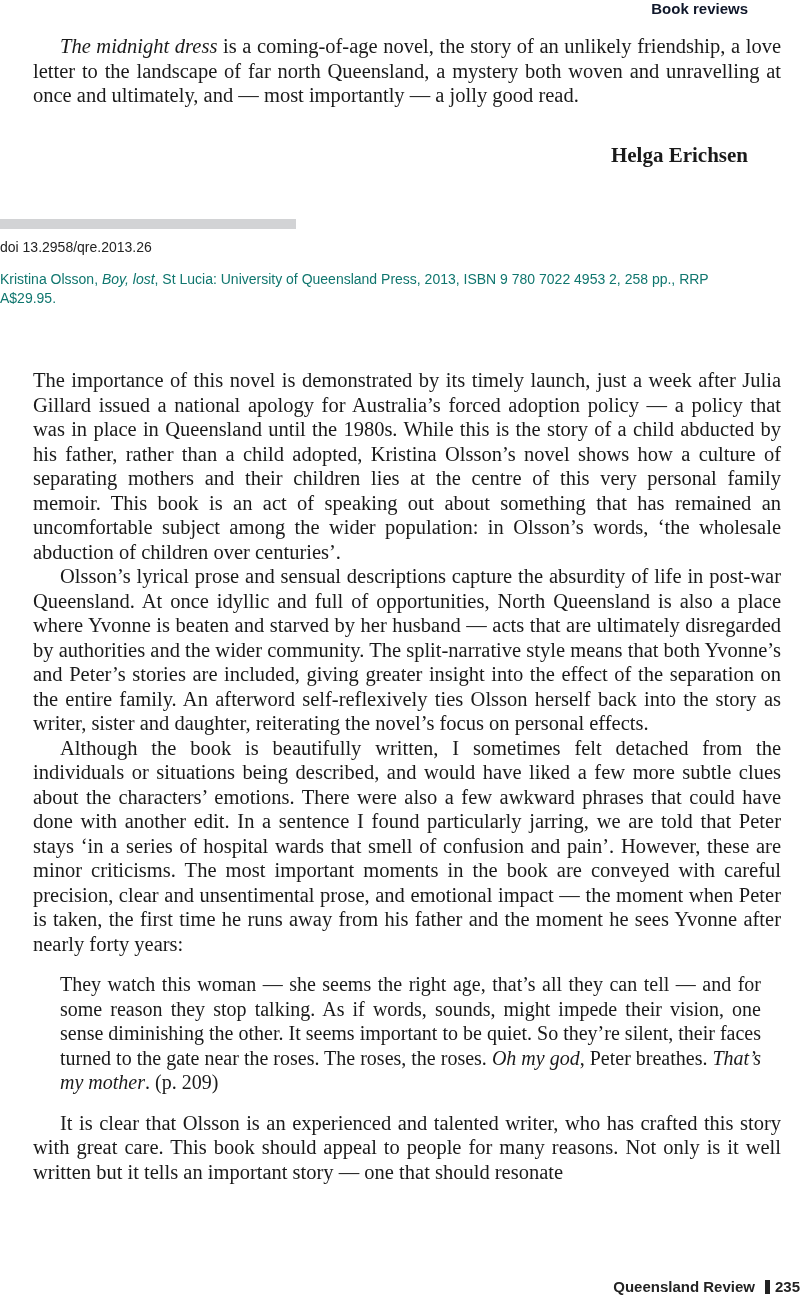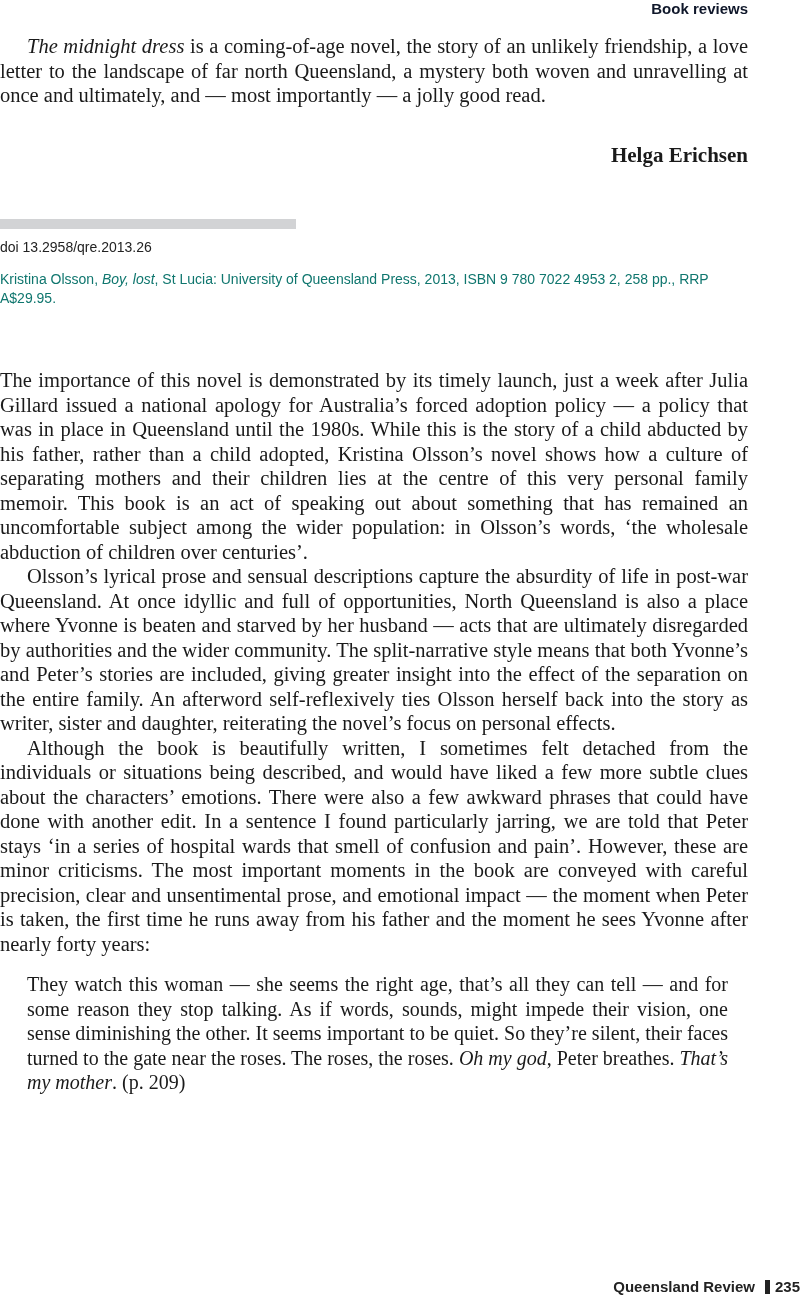--- a/index.html
+++ b/index.html
@@ -1,18 +1,18 @@
 <!DOCTYPE html>
 <html><head>
 <meta charset="utf-8">
 <style>
   html, body { margin: 0; padding: 0; background: #ffffff; }
   body { width: 800px; height: 1299px; position: relative; overflow: hidden; color: #1a1a1a; }
   .sans { font-family: "Liberation Sans", "DejaVu Sans", sans-serif; }
-  .serif { font-family: "Liberation Serif", "DejaVu Serif", serif; }
+  .serif { font-family: "Liberation Serif", "DejaVu Serif", serif; padding-left: 33px; }
 
   .running-head { position: absolute; top: 0; right: 52px; font-size: 15px; font-weight: bold; line-height: 18px; color: #0f172a; }
 
   .prev-review { position: absolute; top: 34px; left: 0; width: 748px; font-size: 20.5px; line-height: 24.5px; text-align: justify; }
   .prev-review p { margin: 0; text-indent: 27px; text-align-last: left; }
   .reviewer { position: absolute; top: 143px; right: 52px; font-size: 21px; font-weight: bold; line-height: 24px; }
 
   .rule { position: absolute; top: 219px; left: 0; width: 296px; height: 10px; background: #d2d3d5; }
 
   .doi { position: absolute; top: 238px; left: 0; font-size: 14px; line-height: 18px; color: #222; }
@@ -44,19 +44,20 @@
 
 <div class="citation sans">
   <span>Kristina Olsson, </span><i>Boy, lost</i><span>, St Lucia: University of Queensland Press, 2013, ISBN 9 780 7022 4953 2, 258 pp., RRP A$29.95.</span>
 </div>
 
 <div class="body serif">
   <p class="noindent">The importance of this novel is demonstrated by its timely launch, just a week after Julia Gillard issued a national apology for Australia’s forced adoption policy — a policy that was in place in Queensland until the 1980s. While this is the story of a child abducted by his father, rather than a child adopted, Kristina Olsson’s novel shows how a culture of separating mothers and their children lies at the centre of this very personal family memoir. This book is an act of speaking out about something that has remained an uncomfortable subject among the wider population: in Olsson’s words, ‘the wholesale abduction of children over centuries’.</p>
   <p class="indent">Olsson’s lyrical prose and sensual descriptions capture the absurdity of life in post-war Queensland. At once idyllic and full of opportunities, North Queensland is also a place where Yvonne is beaten and starved by her husband — acts that are ultimately disregarded by authorities and the wider community. The split-narrative style means that both Yvonne’s and Peter’s stories are included, giving greater insight into the effect of the separation on the entire family. An afterword self-reflexively ties Olsson herself back into the story as writer, sister and daughter, reiterating the novel’s focus on personal effects.</p>
   <p class="indent">Although the book is beautifully written, I sometimes felt detached from the individuals or situations being described, and would have liked a few more subtle clues about the characters’ emotions. There were also a few awkward phrases that could have done with another edit. In a sentence I found particularly jarring, we are told that Peter stays ‘in a series of hospital wards that smell of confusion and pain’. However, these are minor criticisms. The most important moments in the book are conveyed with careful precision, clear and unsentimental prose, and emotional impact — the moment when Peter is taken, the first time he runs away from his father and the moment he sees Yvonne after nearly forty years:</p>
   <p class="blockquote"><span>They watch this woman — she seems the right age, that’s all they can tell — and for some reason they stop talking. As if words, sounds, might impede their vision, one sense diminishing the other. It seems important to be quiet. So they’re silent, their faces turned to the gate near the roses. The roses, the roses. </span><i>Oh my god</i><span>, Peter breathes. </span><i>That’s my mother</i><span>. (p. 209)</span></p>
+  <p class="indent">It is clear that Olsson is an experienced and talented writer, who has crafted this story with great care. This book should appeal to people for many reasons. Not only is it well written but it tells an important story — one that should resonate</p>
 </div>
 
 <div class="footer sans">
   <span>Queensland Review</span>
   <span class="bar"></span>
   <span>235</span>
 </div>
 
 </body></html>

